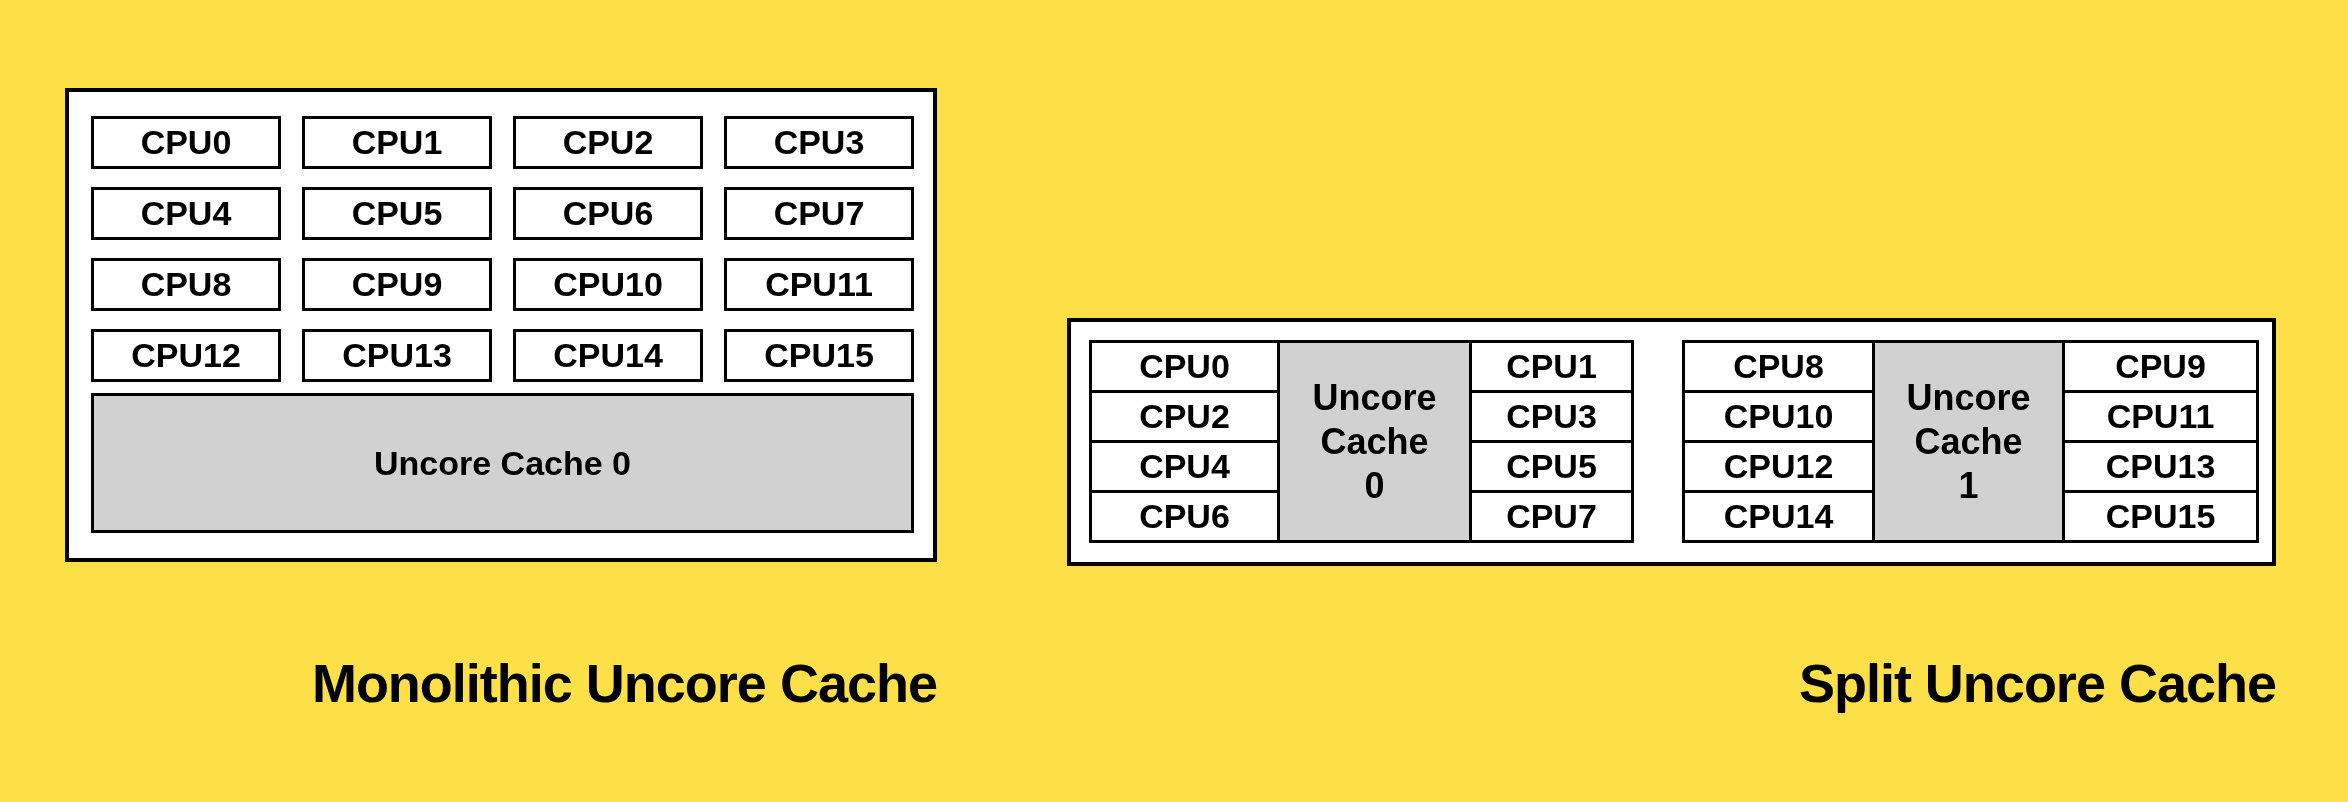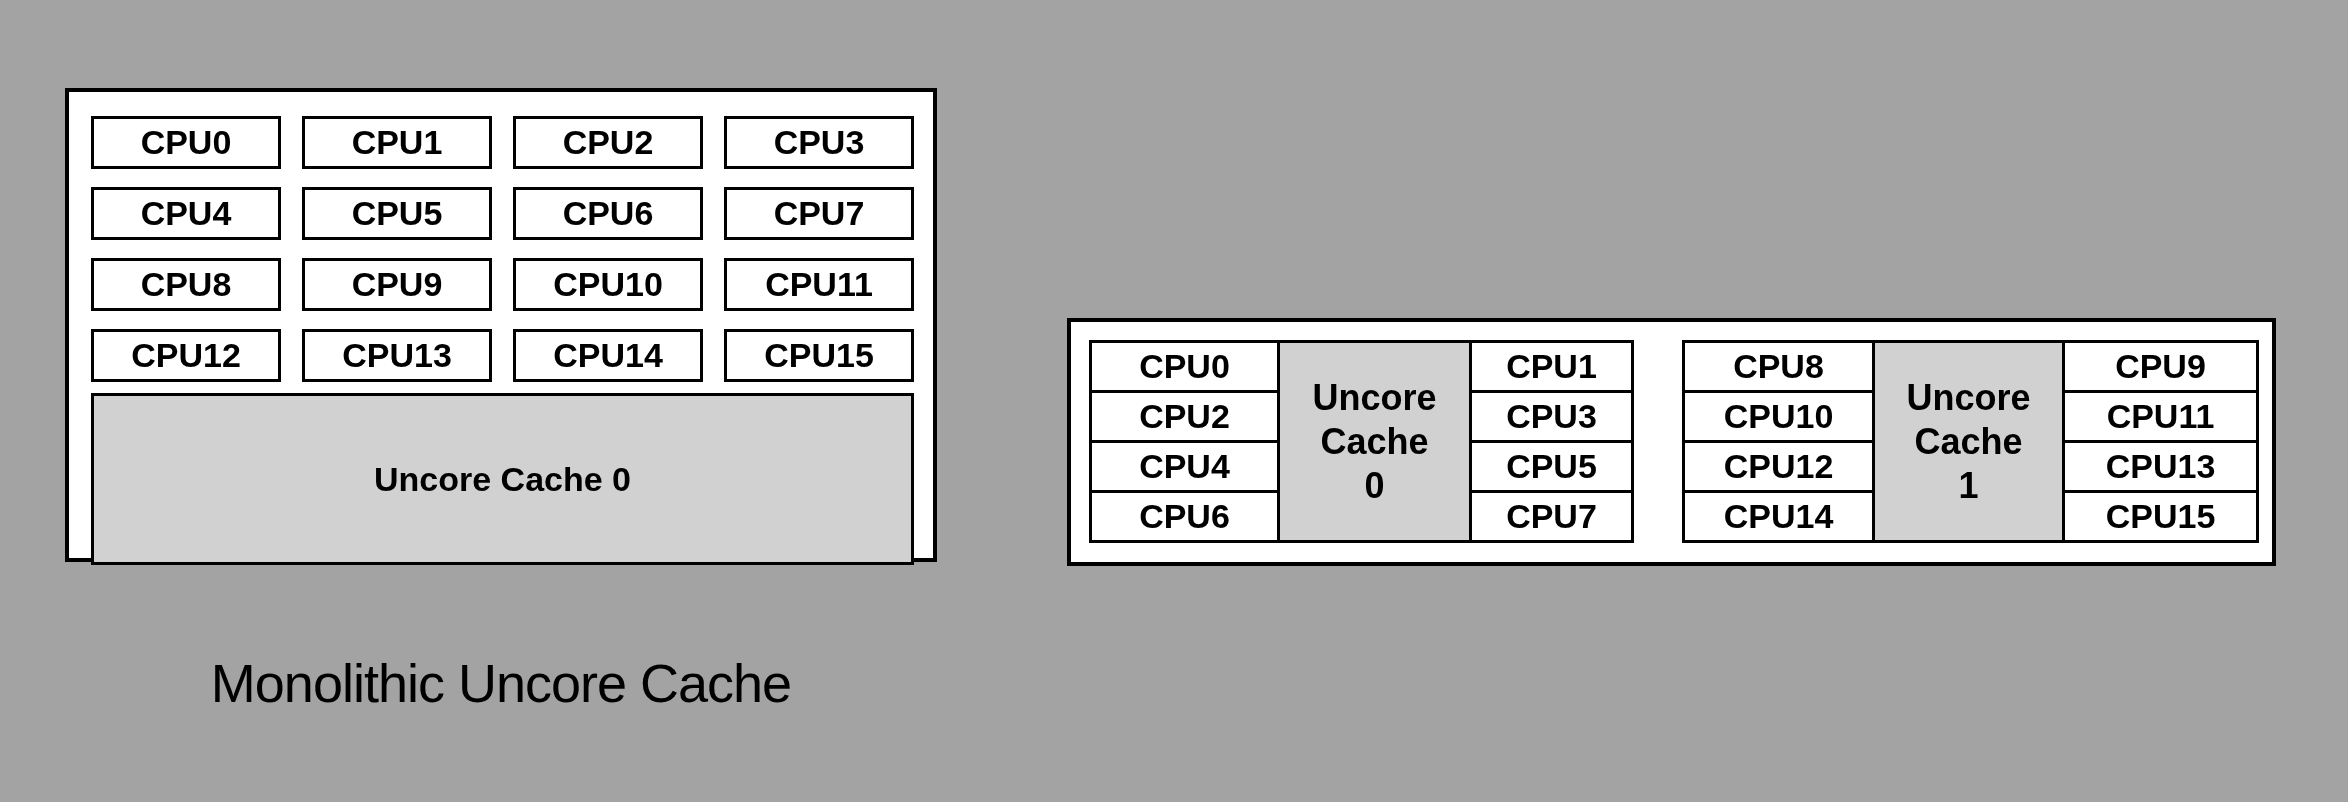--- a/index.html
+++ b/index.html
@@ -1,20 +1,20 @@
 <!DOCTYPE html>
 <html><head>
 <meta charset="utf-8">
 <style>
   html, body { margin: 0; padding: 0; background: #ffffff; }
   #canvas {
     position: relative;
     width: 2348px;
     height: 802px;
-    background: #a3a3a3;
+    background: #fde047;
     font-family: "Liberation Sans", sans-serif;
     color: #000000;
     overflow: hidden;
   }
 
   
   .mono-box {
     position: absolute;
     left: 65px; top: 88px;
     width: 872px; height: 474px;
@@ -34,21 +34,21 @@
     width: 190px; height: 53px;
     border: 3px solid #000000;
     box-sizing: border-box;
     background: #ffffff;
     display: flex; align-items: center; justify-content: center;
     font-weight: bold; font-size: 34px;
   }
   .mono-cache {
     position: absolute;
     left: 22px; top: 301px;
-    width: 823px; height: 172px;
+    width: 823px; height: 140px;
     background: #d1d1d1;
     border: 3px solid #000000;
     box-sizing: border-box;
     display: flex; align-items: center; justify-content: center;
     font-weight: bold; font-size: 34px;
   }
 
   
   .split-box {
     position: absolute;
@@ -86,22 +86,22 @@
   .c0 col:nth-child(2) { width: 192px; }
   .c0 col:nth-child(3) { width: 162px; }
   .c1 col:nth-child(1) { width: 190px; }
   .c1 col:nth-child(2) { width: 190px; }
   .c1 col:nth-child(3) { width: 194px; }
 
   
   .caption {
     position: absolute;
     top: 652px;
-    text-align: center;
-    font-weight: normal;
+    text-align: right;
+    font-weight: bold;
     font-size: 54px;
     letter-spacing: -1px;
     white-space: nowrap;
   }
   .caption.left  { left: 65px;   width: 872px; }
   .caption.right { left: 1067px; width: 1209px; }
 </style>
 </head>
 <body>
 
@@ -188,14 +188,15 @@
         <td>CPU13</td>
       </tr>
       <tr>
         <td>CPU14</td>
         <td>CPU15</td>
       </tr>
     </tbody>
       </table>
 
   </div>
+  <div class="caption right">Split Uncore Cache</div>
 
 </div>
 
 </body></html>

